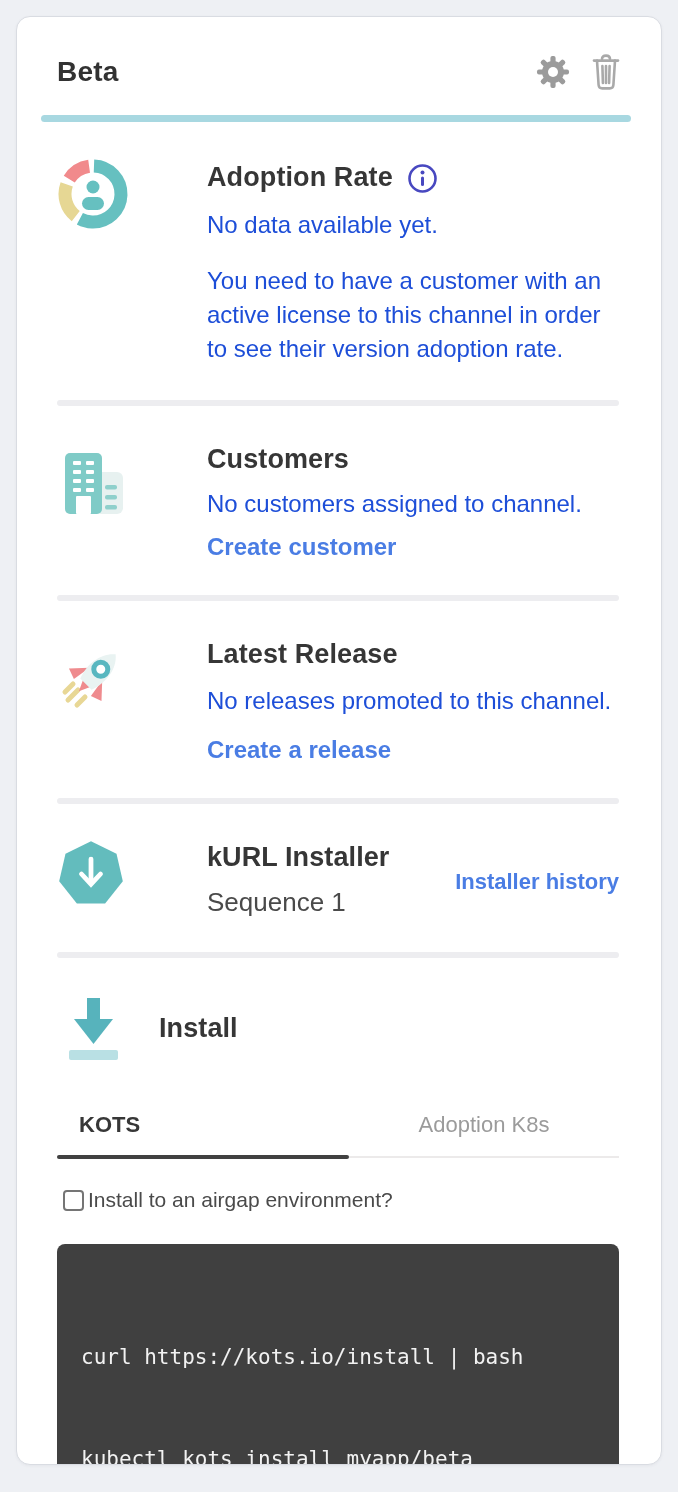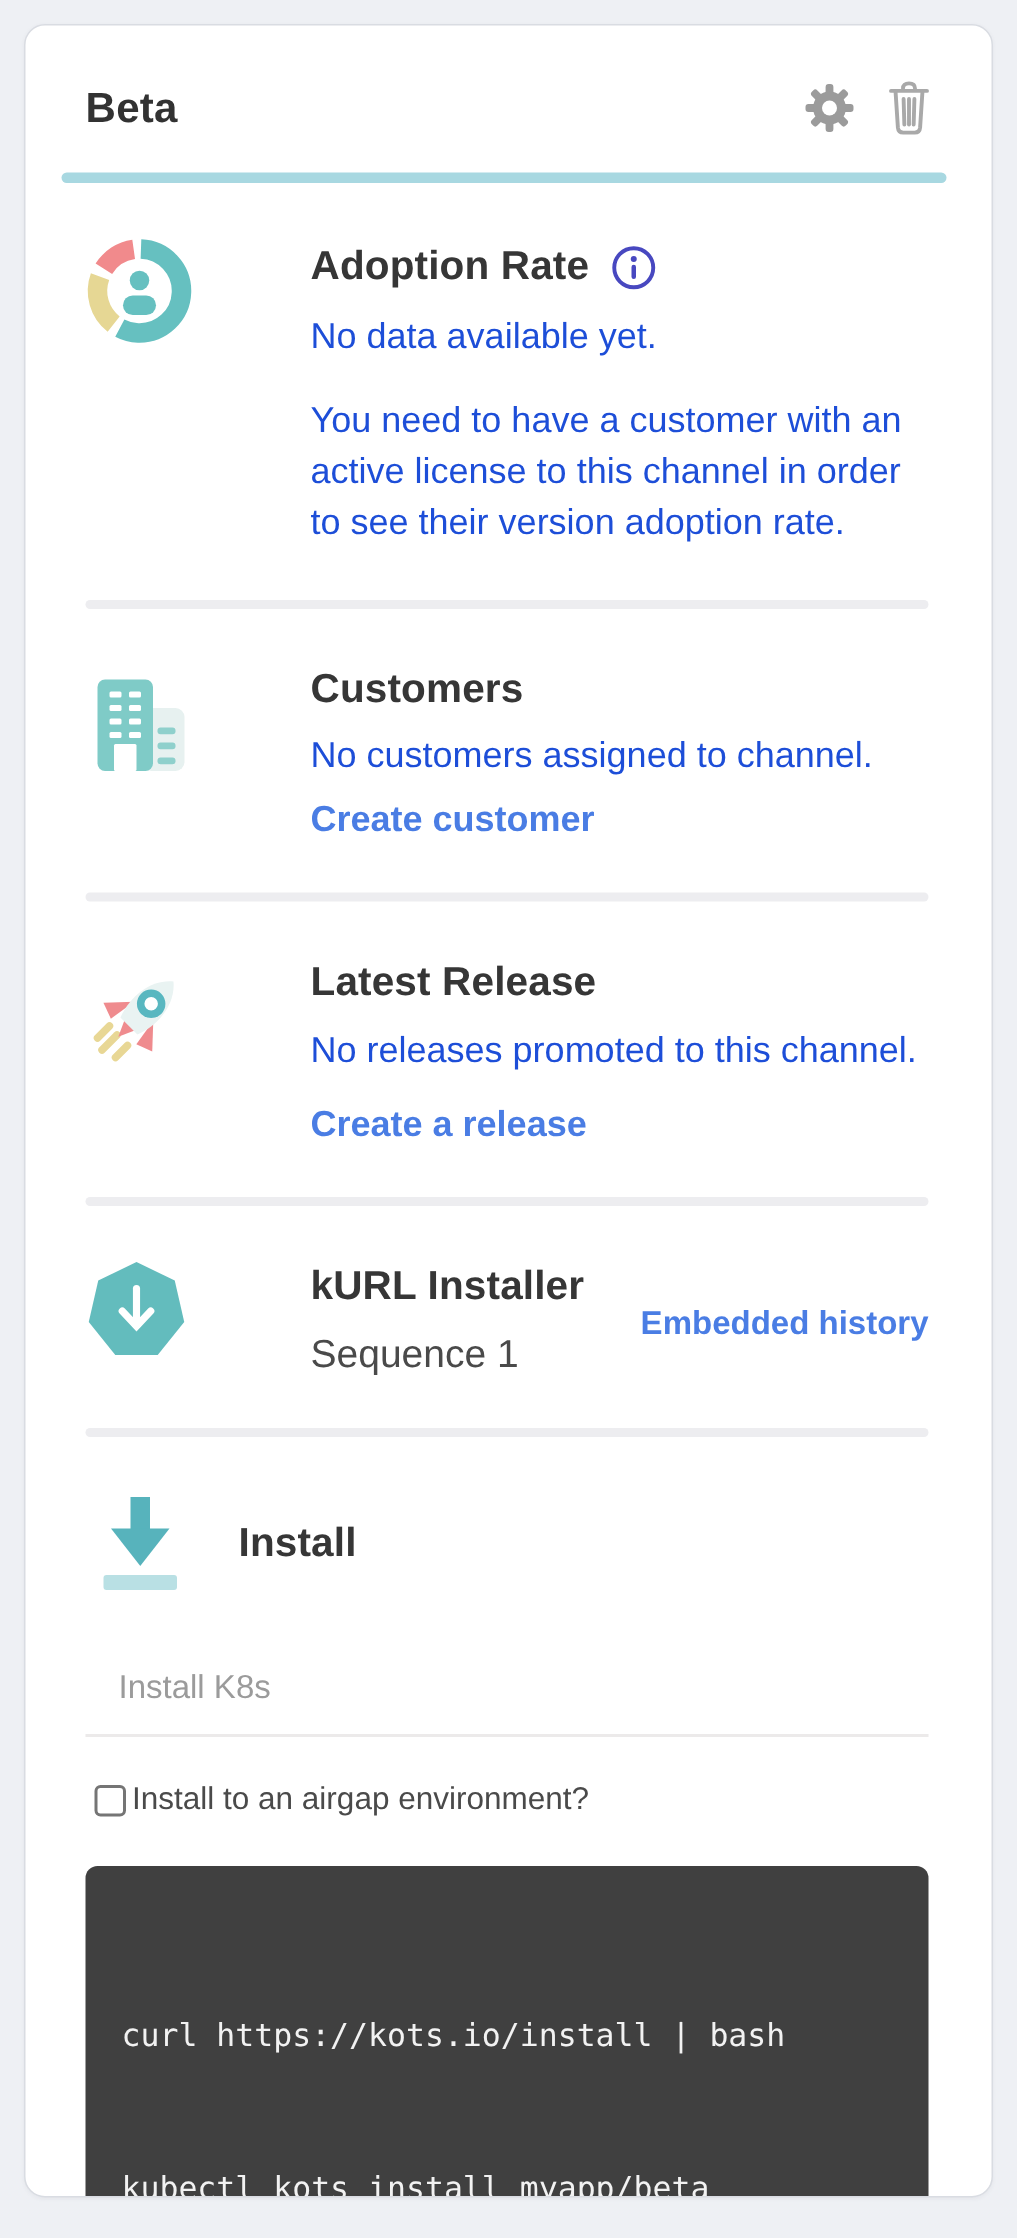--- a/index.html
+++ b/index.html
@@ -200,41 +200,42 @@
           <polyline points="36,50 50,65 64,50"></polyline>
         </g>
       </svg>
     </div>
     <div class="content-col">
       <div class="spread">
         <div>
           <div class="sec-title">kURL Installer</div>
           <div class="seq">Sequence 1</div>
         </div>
-        <span class="small-link">Embedded history</span>
+        <span class="small-link">Installer history</span>
       </div>
     </div>
   </div>
 
   <div class="divider"></div>
 
   <div class="install-section">
     <div class="install-head">
       <div class="icon-col">
         <svg width="72" height="72" viewBox="0 0 72 72">
           <rect x="30" y="6" width="13" height="23" fill="#57b3bc"></rect>
           <polygon points="17,27 56,27 36.5,52" fill="#57b3bc"></polygon>
           <rect x="12" y="58" width="49" height="10" rx="2" fill="#b9e0e4"></rect>
         </svg>
       </div>
       <div class="sec-title">Install</div>
     </div>
 
     <div class="tabs">
-      <div class="tab">Install K8s</div>
+      <div class="tab active">KOTS</div>
+      <div class="tab">Adoption K8s</div>
     </div>
 
     <div class="airgap-row">
       <span class="checkbox"></span>
       <span class="airgap-label">Install to an airgap environment?</span>
     </div>
 
     <div class="code-block">
       <div>curl https://kots.io/install | bash</div>
       <div>kubectl kots install myapp/beta</div>

